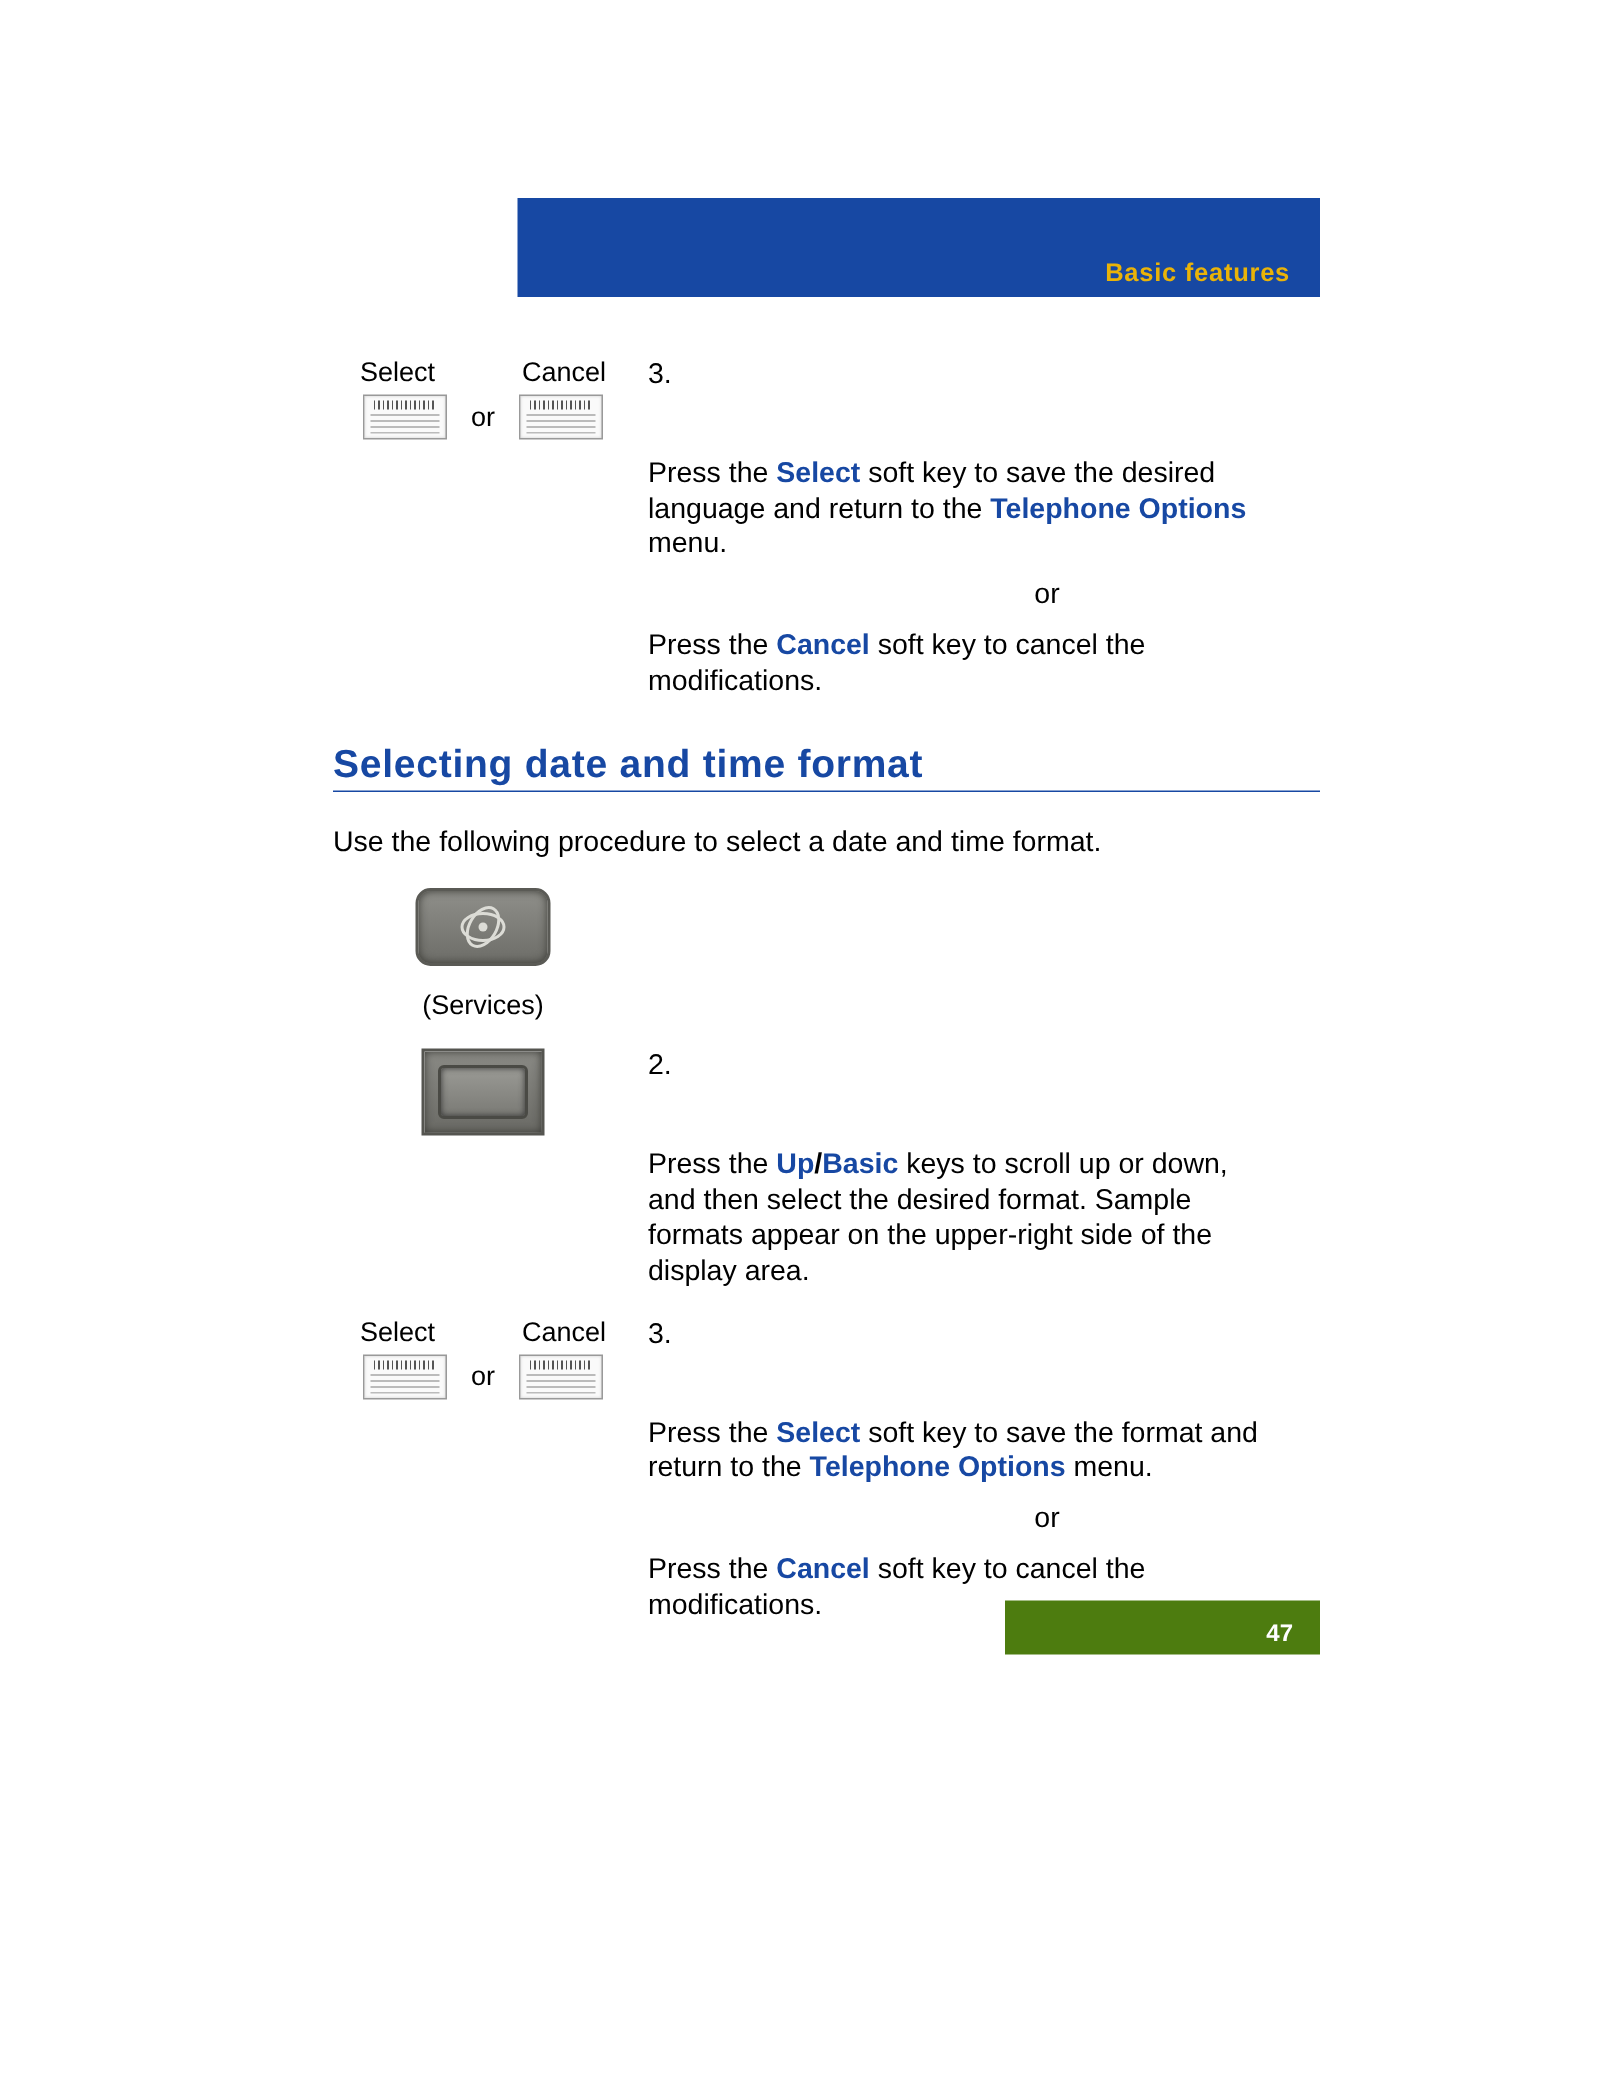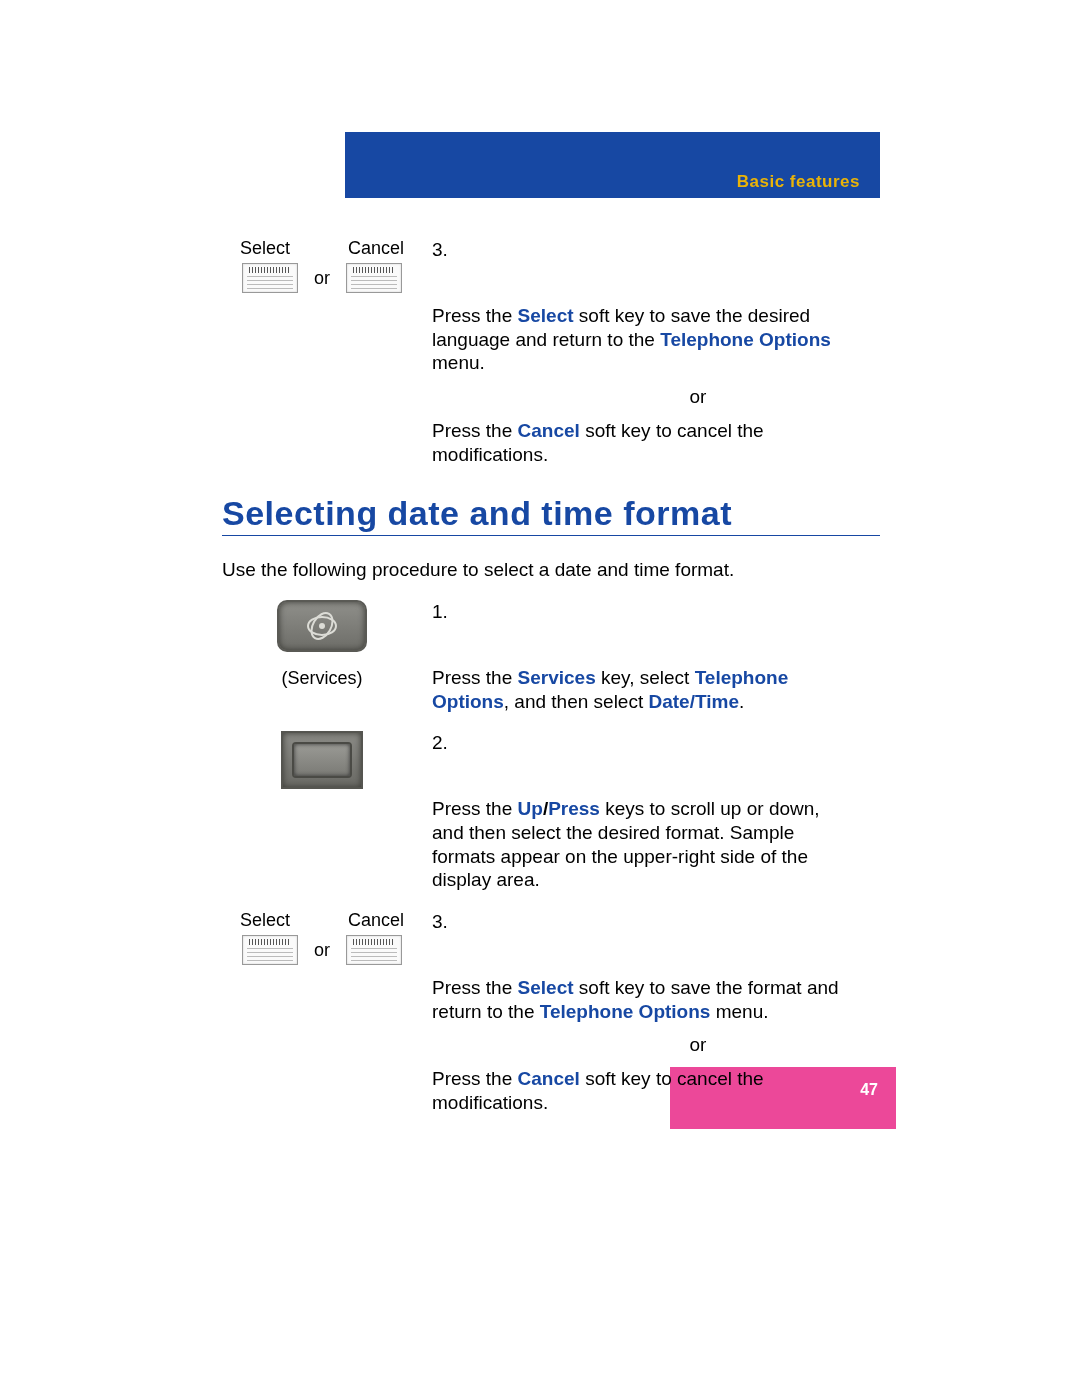--- a/index.html
+++ b/index.html
@@ -32,24 +32,24 @@
     bottom: 6px;
     color: #eab308;
     font-weight: bold;
     font-size: 17px;
     font-family: Verdana, Arial, sans-serif;
     letter-spacing: 0.5px;
   }
   .footer-bar {
     position: absolute;
     left: 670px;
-    right: 184px;
+    right: 200px;
     top: 1067px;
-    height: 62px;
-    background: #ec4899;
+    height: 36px;
+    background: #4d7c0f;
   }
   .footer-bar-text {
     position: absolute;
     right: 18px;
     top: 14px;
     color: #fff;
     font-weight: bold;
     font-size: 16px;
     font-family: Verdana, Arial, sans-serif;
   }
@@ -157,21 +157,21 @@
     font-weight: bold;
   }
   .or-center {
     text-align: center;
     margin: 10px 0 10px 110px;
   }
   .section-heading {
     color: #1748a3;
     font-family: Verdana, Arial, sans-serif;
     font-weight: bold;
-    font-size: 34px;
+    font-size: 26px;
     letter-spacing: 0.5px;
     border-bottom: 1px solid #1748a3;
     padding-bottom: 2px;
     margin-top: 28px;
     margin-bottom: 22px;
   }
   .para { margin: 0 0 18px 0; line-height: 1.25; }
   .mt4 { margin-top: 16px; }
 </style>
 </head>
@@ -218,38 +218,32 @@
       <div class="iconcol">
         <div class="services-btn">
           <svg width="44" height="28" viewBox="0 0 44 28">
             <ellipse cx="22" cy="14" rx="14" ry="9" fill="none" stroke="#dcdcd6" stroke-width="2"></ellipse>
             <ellipse cx="22" cy="14" rx="9" ry="14" fill="none" stroke="#dcdcd6" stroke-width="2" transform="rotate(30 22 14)"></ellipse>
             <circle cx="22" cy="14" r="3" fill="#dcdcd6"></circle>
           </svg>
         </div>
         <div class="mt4">(Services)</div>
       </div>
-      <div class="textcol">
-        <span class="step-num">1.</span>
-        <span class="step-body">
-          <span>Press the </span><span class="bold-blue">Services</span><span> key, select </span><span class="bold-blue">Telephone Options</span><span>, and then select </span><span class="bold-blue">Date/Time</span><span>.</span>
-        </span>
-      </div>
     </div>
 
     <div class="row">
       <div class="iconcol">
         <div class="updown-btn">
           <div class="rocker"></div>
         </div>
       </div>
       <div class="textcol">
         <span class="step-num">2.</span>
         <span class="step-body">
-          <span>Press the </span><span class="bold-blue">Up</span><span class="bold-black">/</span><span class="bold-blue">Press</span><span> keys to scroll up or down, and then select the desired format. Sample formats appear on the upper-right side of the display area.</span>
+          <span>Press the </span><span class="bold-blue">Up</span><span class="bold-black">/</span><span class="bold-blue">Basic</span><span> keys to scroll up or down, and then select the desired format. Sample formats appear on the upper-right side of the display area.</span>
         </span>
       </div>
     </div>
 
     <div class="row">
       <div class="iconcol">
         <div class="softkey-labels">
           <span>Select</span>
           <span>Cancel</span>
         </div>

